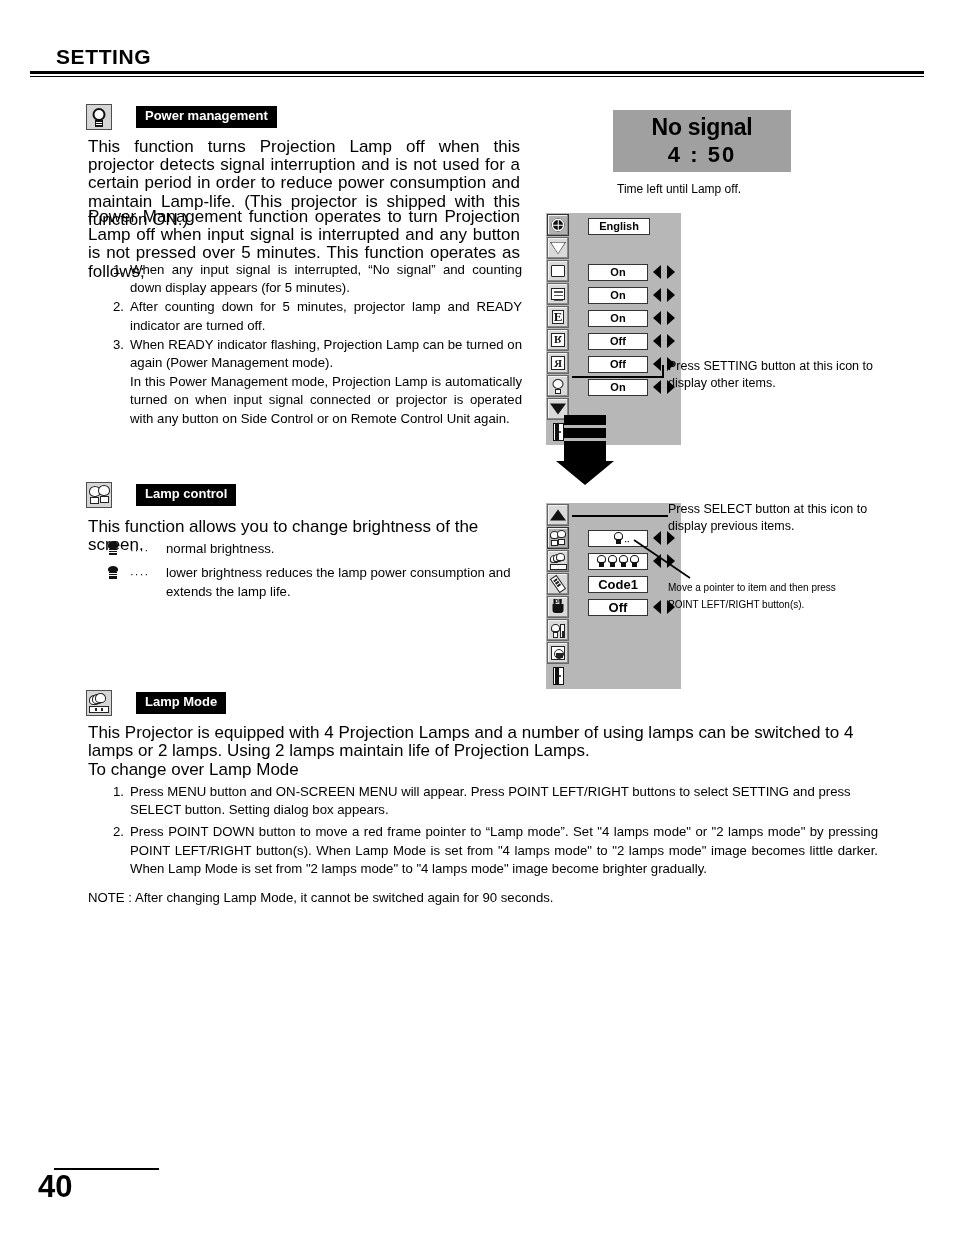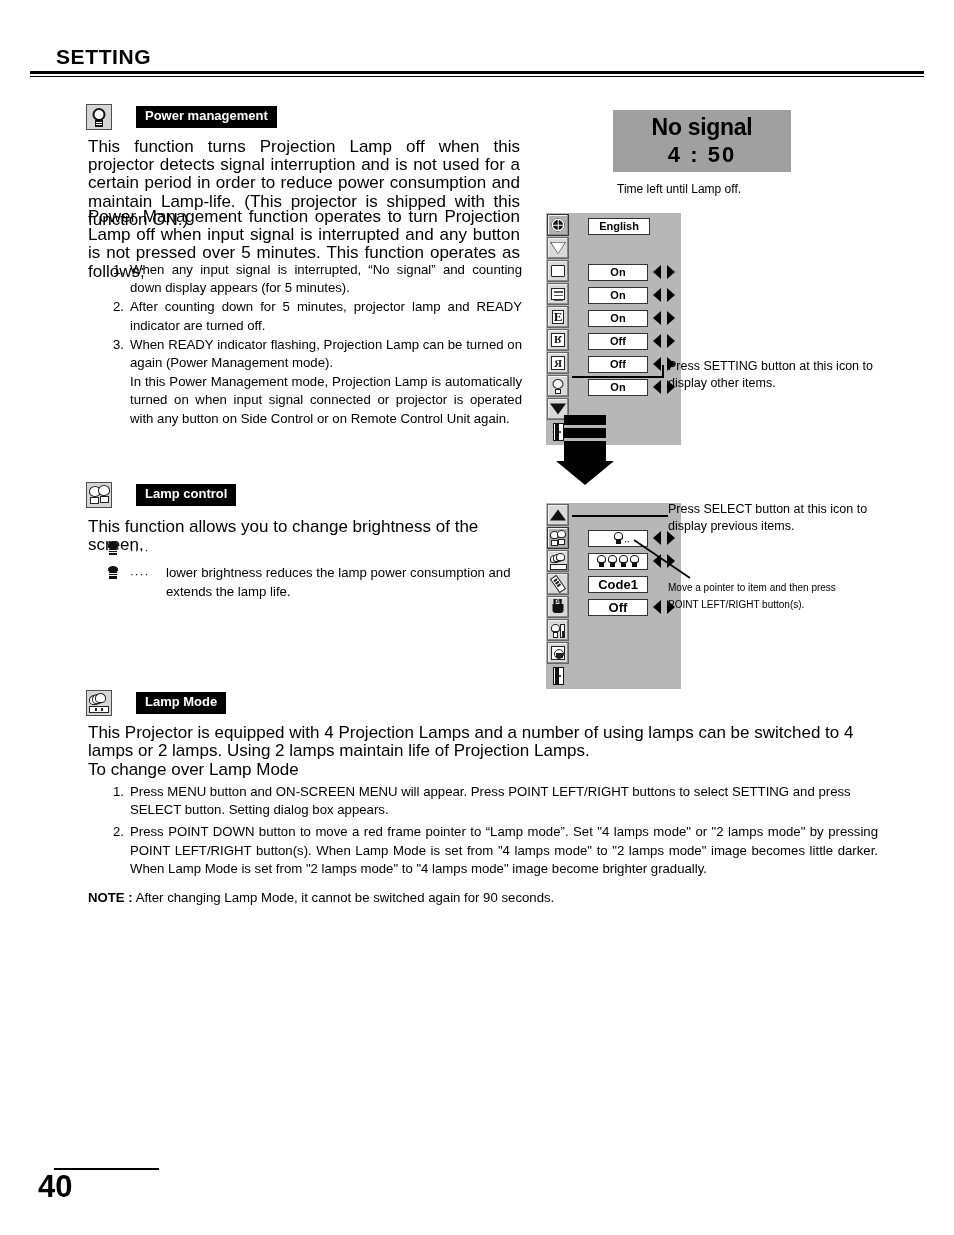--- a/index.html
+++ b/index.html
@@ -238,21 +238,21 @@
   .gl-neck::before { top: 1px; }
   .gl-neck::after  { top: 3px; }
   .gl-low .gl-bulb { height: 6px; top: 2px; }
   .gl-low .gl-neck { top: 8px; height: 7px; }
 
   .note {
     position: absolute;
     font-size: 13.2px;
     line-height: 18px;
   }
-  .note b { font-weight: bold; }
+  .note b { font-weight: normal; }
 
   
   #osd-nosignal {
     position: absolute;
     left: 613px;
     top: 110px;
     width: 178px;
     height: 62px;
     background: #a0a0a0;
     display: flex;
@@ -841,20 +841,21 @@
 
 <div class="para nojust" style="left:88px; top:518px; width:432px;">This function allows you to change brightness of the screen.</div>
 
 <div class="lamp-rows" style="left:104px; top:540px; width:418px;">
   <div class="lamp-row">
     <div class="lamp-gl">
       <div class="gl-bulb"></div>
         <div class="gl-neck"></div>
     </div>
     <div class="lamp-dots">····</div>
+    <div class="lamp-txt">normal brightness.</div>
   </div>
   <div class="lamp-row">
     <div class="lamp-gl gl-low">
       <div class="gl-bulb"></div>
         <div class="gl-neck"></div>
     </div>
     <div class="lamp-dots">····</div>
     <div class="lamp-txt">lower brightness reduces the lamp power consumption and extends the lamp life.</div>
   </div>
 </div>

